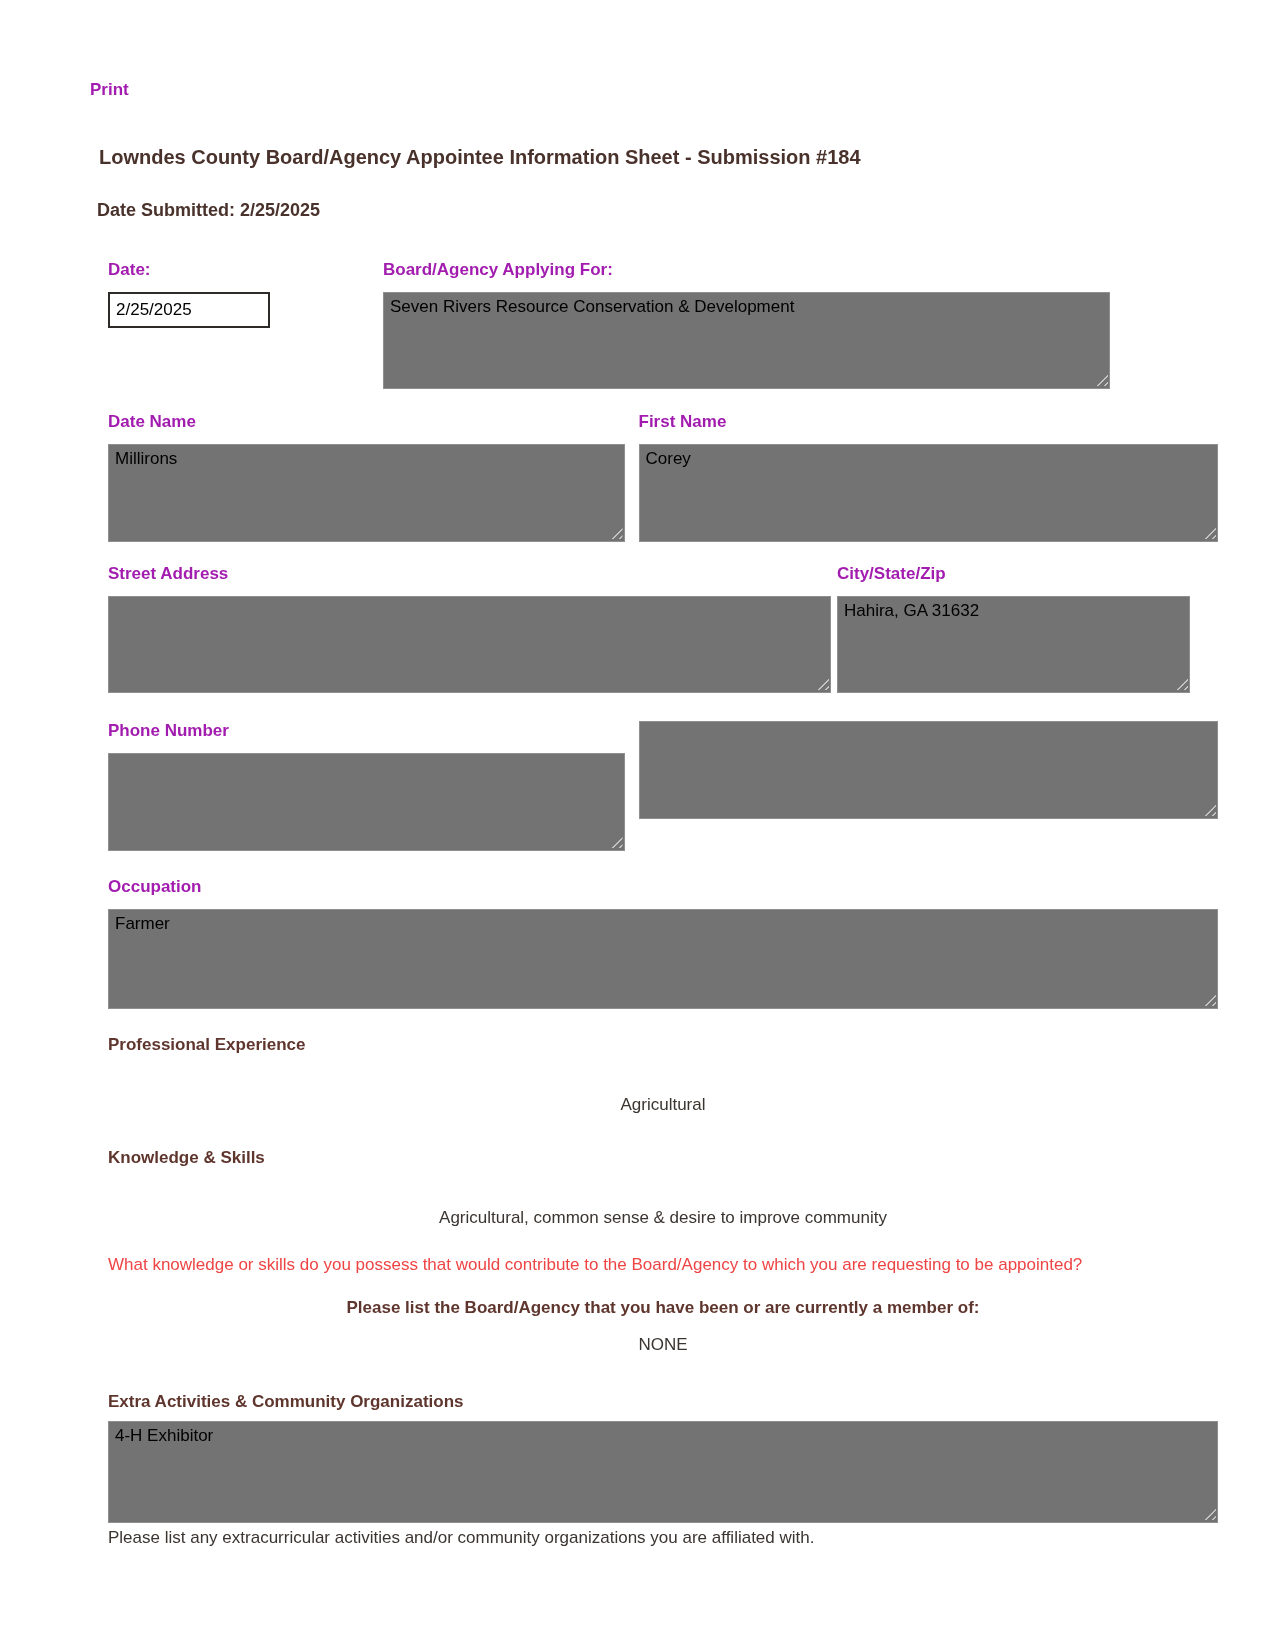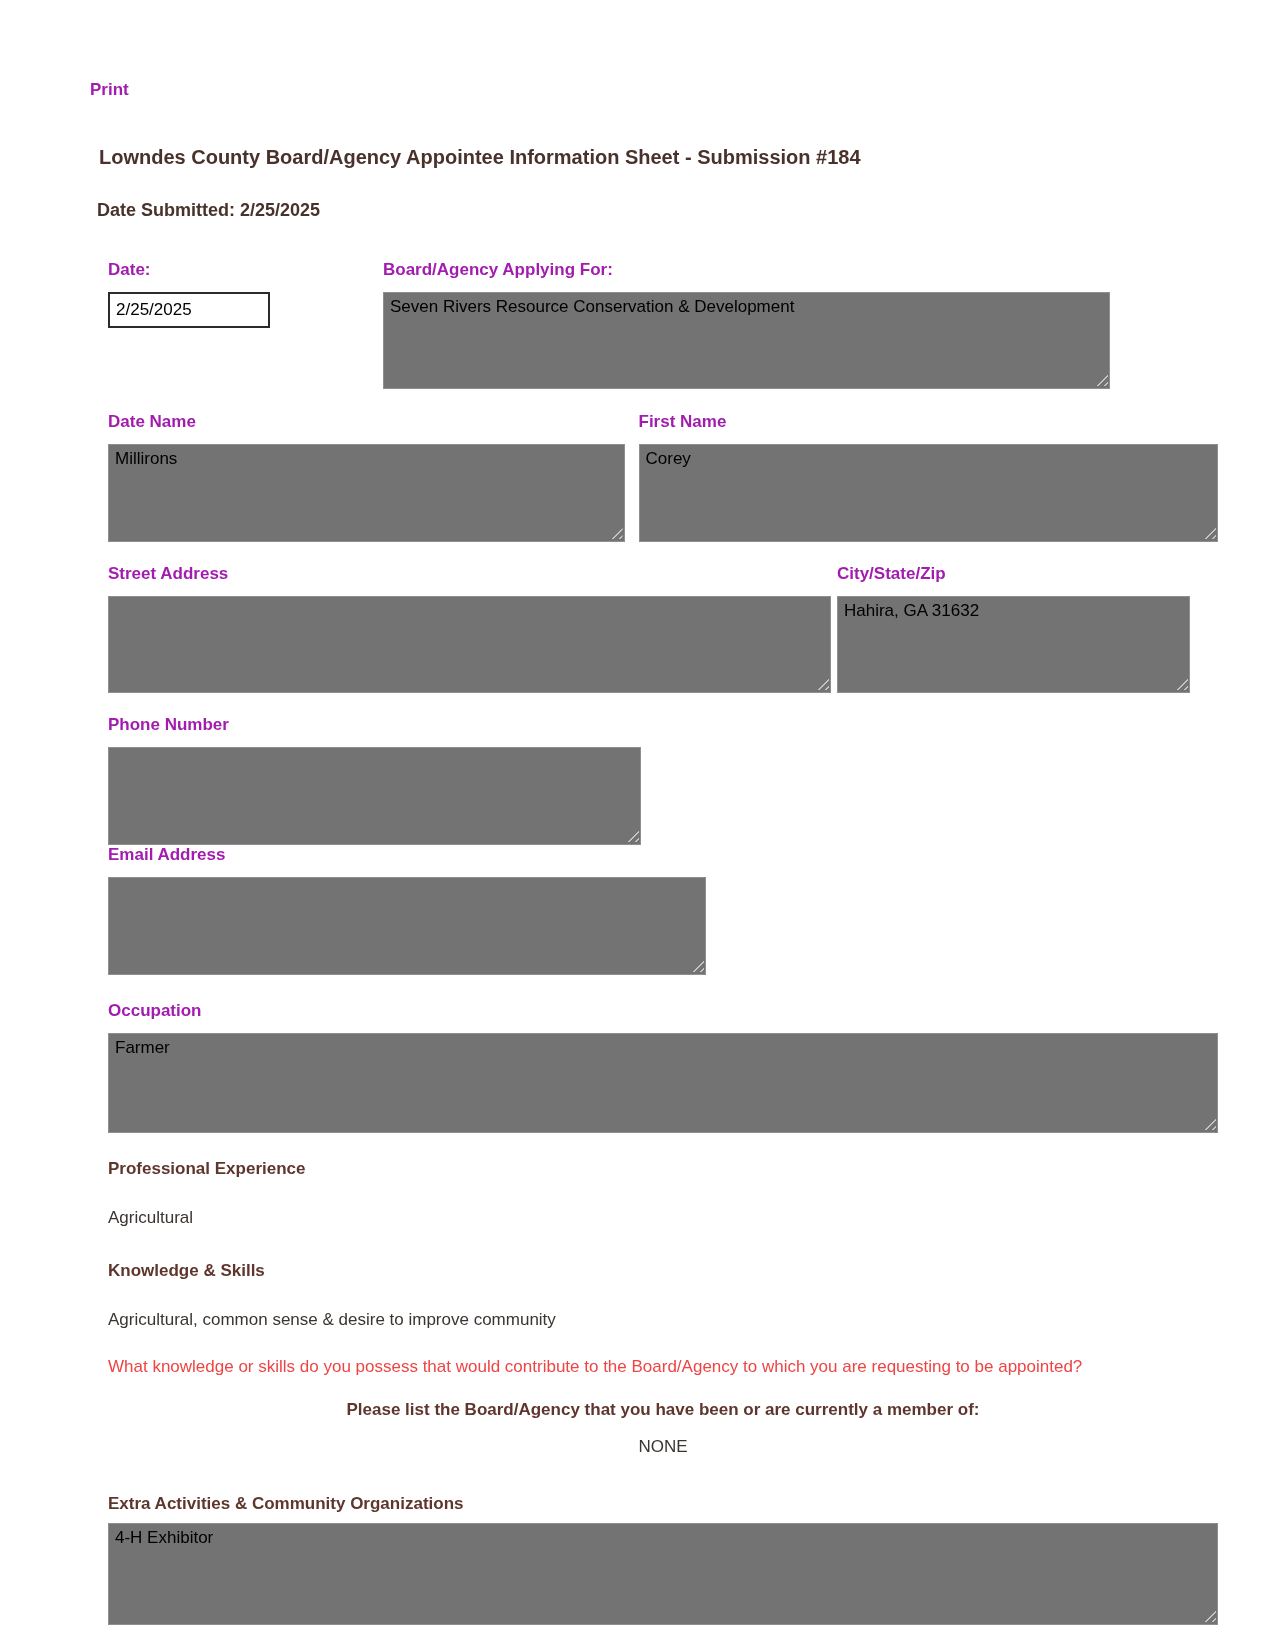--- a/index.html
+++ b/index.html
@@ -27,21 +27,21 @@
   }
   .form { position: absolute; left: 108px; top: 260px; width: 1110px; }
   .label {
     font-size: 17px; font-weight: bold; color: #a21caf;
     height: 21px; margin-bottom: 11px; white-space: nowrap;
   }
   .row { display: flex; align-items: flex-start; }
   .row1 { margin-top: 0; }
   .row2 { margin-top: 23px; }
   .row3 { margin-top: 22px; }
-  .row4 { margin-top: 22px; flex-direction: column; }
+  .row4 { margin-top: 28px; }
   .row5 { margin-top: 26px; }
   .c-date { width: 275px; }
   .c-board { width: 727px; }
   .c-half-l { width: 533px; margin-right: 14px; }
   .c-half-r { width: 598px; }
   .c-street { width: 723px; margin-right: 6px; }
   .c-city { width: 353px; }
   .c-full { width: 1110px; }
   .date-input {
     width: 162px; height: 36px;
@@ -68,21 +68,21 @@
     width: 12px; height: 12px; pointer-events: none;
     background: repeating-linear-gradient(135deg, #c4c4c4 0 1.5px, transparent 1.5px 4.5px);
     clip-path: polygon(100% 0, 100% 100%, 0 100%);
   }
   .section-heading {
     font-size: 17px; font-weight: bold; color: #5f362e;
     height: 21px; white-space: nowrap;
   }
   .body-text { font-size: 17px; color: #3b3531; }
   .mt26 { margin-top: 26px; }
-  .mt23 { margin-top: 28px; }
+  .mt23 { margin-top: 39px; text-align: center; }
   .mt33 { margin-top: 33px; }
   .mt22 { margin-top: 16px; text-align: center; }
   .mt37 { margin-top: 37px; }
   .mt20 { margin-top: 20px; }
   .mt8  { margin-top: 8px; }
   .mt5  { margin-top: 5px; }
   .help-text {
     font-size: 17px; color: #ef4444;
     max-width: 1040px; line-height: 34px;
   }
@@ -148,21 +148,20 @@
 
   <div class="row row4">
     <div class="c-half-l">
       <div class="label">Phone Number</div>
       <div class="box-wrap">
         <textarea class="box h98" readonly="" style=""></textarea>
         <div class="grip"></div>
       </div>
     </div>
     <div class="c-half-r">
-      <div class="label">Email Address</div>
       <div class="box-wrap">
         <textarea class="box h98" readonly="" style=""></textarea>
         <div class="grip"></div>
       </div>
     </div>
   </div>
 
   <div class="row row5">
     <div class="c-full">
       <div class="label">Occupation</div>
@@ -181,14 +180,15 @@
   <div class="help-text mt20">What knowledge or skills do you possess that would contribute to the Board/Agency to which you are requesting to be appointed?</div>
 
   <div class="section-heading mt22">Please list the Board/Agency that you have been or are currently a member of:</div>
   <div class="body-text mt22">NONE</div>
 
   <div class="section-heading mt37">Extra Activities &amp; Community Organizations</div>
   <div class="box-wrap mt8">
     <textarea class="box h102" readonly="" style="">4-H Exhibitor</textarea>
     <div class="grip"></div>
   </div>
+  <div class="body-text mt5">Please list any extracurricular activities and/or community organizations you are affiliated with.</div>
 
 </div>
 
 </body></html>

